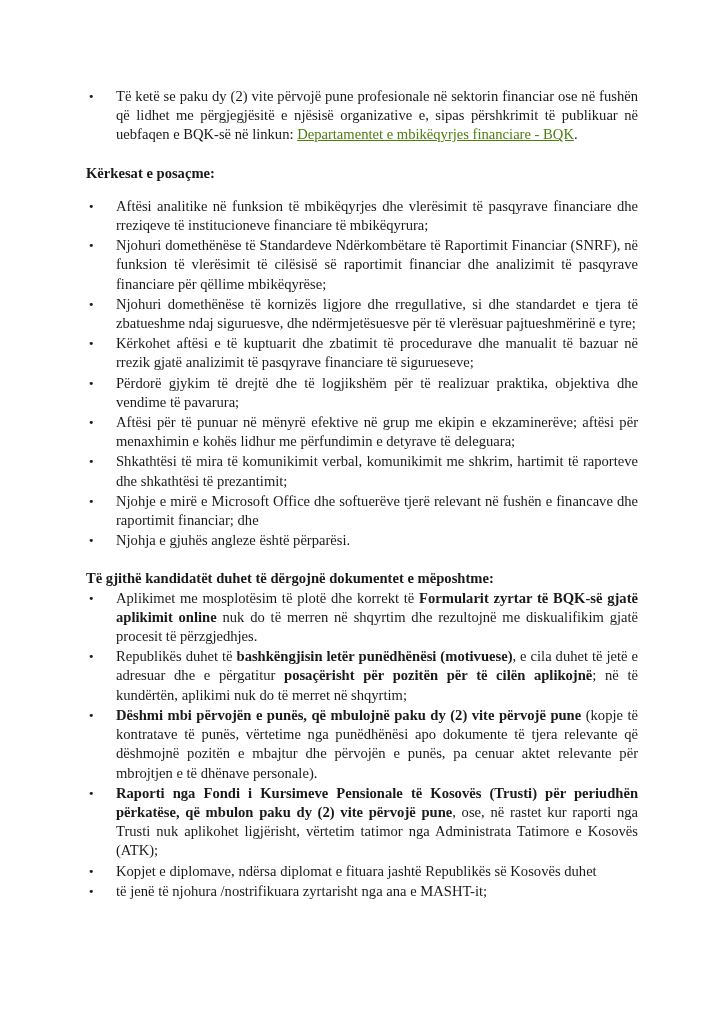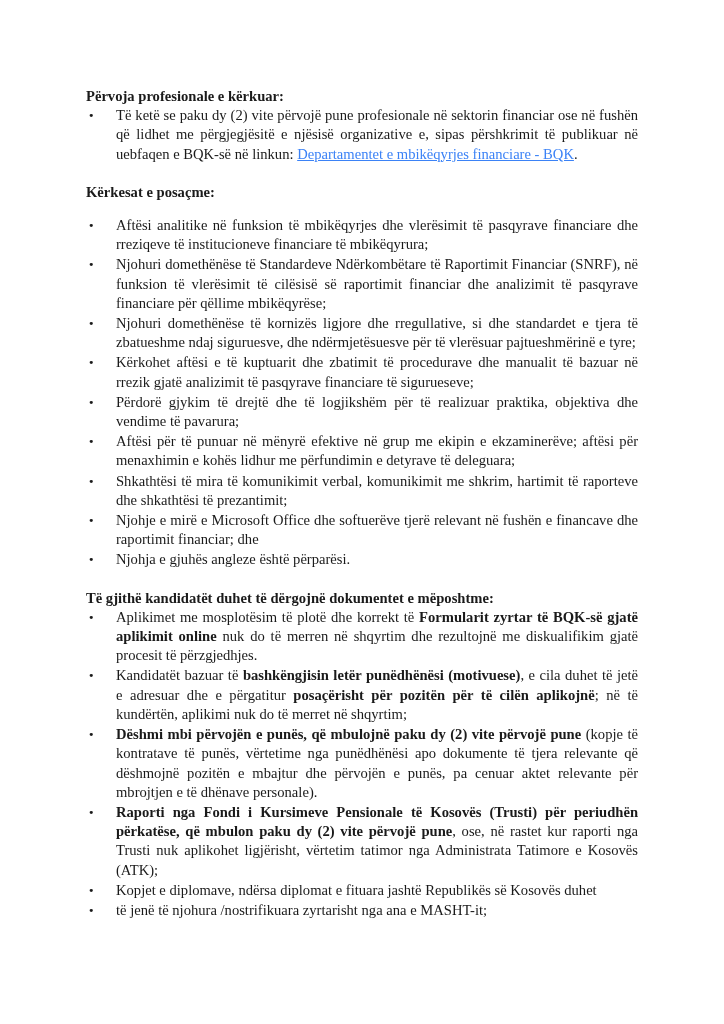--- a/index.html
+++ b/index.html
@@ -15,29 +15,28 @@
     li::before {
       content: "\2022"; position: absolute; left: 2px; top: 0;
       font-family: "DejaVu Sans", sans-serif; font-size: 11px;
     }
     .sec1 ul { margin-top: 0; }
     .sec2 { margin-top: 19px; }
     .sec2 ul { margin-top: 14px; }
     .sec3 { margin-top: 19px; }
     .sec3 ul { }
     .sec2 li, .sec3 li { margin-bottom: 1px; }
-    a.link { color: #3b82f6; text-decoration: underline; }
+    a.link { color: #4d7c0f; text-decoration: underline; }
     b { font-weight: bold; }
   </style>
 </head>
 <body>
 
 <div class="page">
   <div class="sec1">
-    <p class="heading">Përvoja profesionale e kërkuar:</p>
     <ul>
         <li><span>Të ketë se paku dy (2) vite përvojë pune profesionale në sektorin financiar ose në fushën që lidhet me përgjegjësitë e njësisë organizative e, sipas përshkrimit të publikuar në uebfaqen e BQK-së në linkun: </span><a class="link" href="#">Departamentet e mbikëqyrjes financiare - BQK</a><span>.</span></li>
       </ul>
   </div>
   <div class="sec2">
     <p class="heading">Kërkesat e posaçme:</p>
     <ul>
         <li><span>Aftësi analitike në funksion të mbikëqyrjes dhe vlerësimit të pasqyrave financiare dhe rreziqeve të institucioneve financiare të mbikëqyrura;</span></li>
         <li><span>Njohuri domethënëse të Standardeve Ndërkombëtare të Raportimit Financiar (SNRF), në funksion të vlerësimit të cilësisë së raportimit financiar dhe analizimit të pasqyrave financiare për qëllime mbikëqyrëse;</span></li>
         <li><span>Njohuri domethënëse të kornizës ligjore dhe rregullative, si dhe standardet e tjera të zbatueshme ndaj siguruesve, dhe ndërmjetësuesve për të vlerësuar pajtueshmërinë e tyre;</span></li>
@@ -46,20 +45,20 @@
         <li><span>Aftësi për të punuar në mënyrë efektive në grup me ekipin e ekzaminerëve; aftësi për menaxhimin e kohës lidhur me përfundimin e detyrave të deleguara;</span></li>
         <li><span>Shkathtësi të mira të komunikimit verbal, komunikimit me shkrim, hartimit të raporteve dhe shkathtësi të prezantimit;</span></li>
         <li><span>Njohje e mirë e Microsoft Office dhe softuerëve tjerë relevant në fushën e financave dhe raportimit financiar; dhe</span></li>
         <li><span>Njohja e gjuhës angleze është përparësi.</span></li>
       </ul>
   </div>
   <div class="sec3">
     <p class="heading">Të gjithë kandidatët duhet të dërgojnë dokumentet e mëposhtme:</p>
     <ul>
         <li><span>Aplikimet me mosplotësim të plotë dhe korrekt të </span><b>Formularit zyrtar të BQK-së gjatë aplikimit online</b><span> nuk do të merren në shqyrtim dhe rezultojnë me diskualifikim gjatë procesit të përzgjedhjes.</span></li>
-        <li><span>Kandidatët bazuar të </span><b>bashkëngjisin letër punëdhënësi (motivuese)</b><span>, e cila duhet të jetë e adresuar dhe e përgatitur </span><b>posaçërisht për pozitën për të cilën aplikojnë</b><span>; në të kundërtën, aplikimi nuk do të merret në shqyrtim;</span></li>
+        <li><span>Republikës duhet të </span><b>bashkëngjisin letër punëdhënësi (motivuese)</b><span>, e cila duhet të jetë e adresuar dhe e përgatitur </span><b>posaçërisht për pozitën për të cilën aplikojnë</b><span>; në të kundërtën, aplikimi nuk do të merret në shqyrtim;</span></li>
         <li><b>Dëshmi mbi përvojën e punës, që mbulojnë paku dy (2) vite përvojë pune</b><span> (kopje të kontratave të punës, vërtetime nga punëdhënësi apo dokumente të tjera relevante që dëshmojnë pozitën e mbajtur dhe përvojën e punës, pa cenuar aktet relevante për mbrojtjen e të dhënave personale).</span></li>
         <li><b>Raporti nga Fondi i Kursimeve Pensionale të Kosovës (Trusti) për periudhën përkatëse, që mbulon paku dy (2) vite përvojë pune</b><span>, ose, në rastet kur raporti nga Trusti nuk aplikohet ligjërisht, vërtetim tatimor nga Administrata Tatimore e Kosovës (ATK);</span></li>
         <li><span>Kopjet e diplomave, ndërsa diplomat e fituara jashtë Republikës së Kosovës duhet</span></li>
         <li><span>të jenë të njohura /nostrifikuara zyrtarisht nga ana e MASHT-it;</span></li>
       </ul>
   </div>
 </div>
 
 </body></html>

